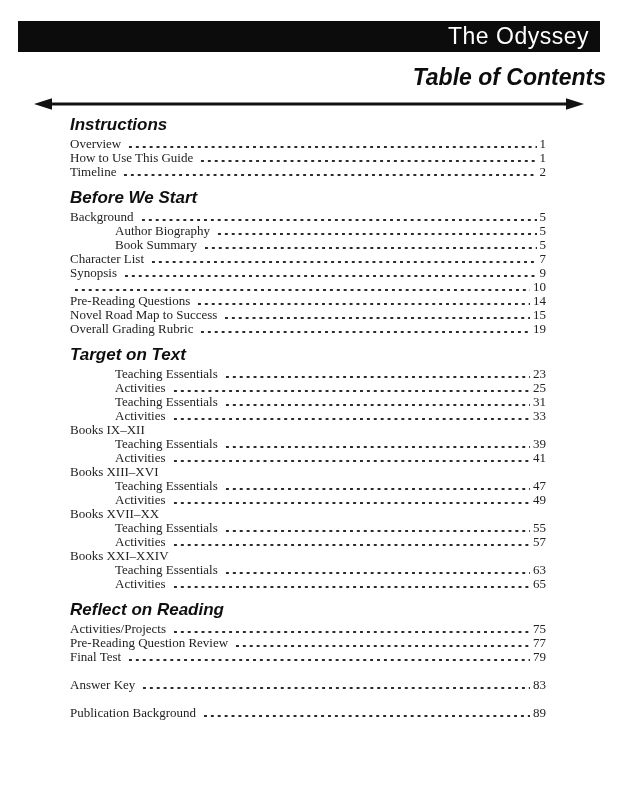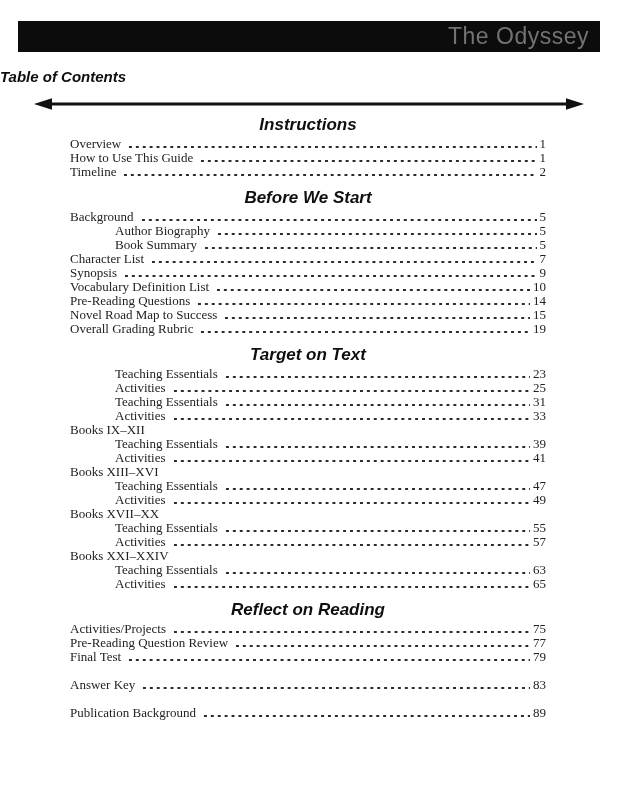--- a/index.html
+++ b/index.html
@@ -21,56 +21,56 @@
     background: #0c0c0c;
     display: flex;
     align-items: center;
     justify-content: flex-end;
     padding-right: 11px;
     box-sizing: border-box;
   }
   .banner-title {
     font-family: "Liberation Sans", "DejaVu Sans", sans-serif;
     font-size: 23px;
-    color: #737373;
+    color: #ffffff;
     letter-spacing: 0.5px;
     white-space: nowrap;
   }
   .toc-title {
     position: absolute;
     top: 63px;
     left: 0;
     width: 606px;
     margin: 0;
-    text-align: left;
+    text-align: right;
     font-family: "Liberation Sans", "DejaVu Sans", sans-serif;
     font-weight: bold;
     font-style: italic;
-    font-size: 15px;
+    font-size: 23px;
     line-height: 28px;
     color: #0d0d0d;
   }
   .arrow {
     position: absolute;
     top: 95px;
     left: 0;
   }
   .content {
     position: absolute;
     top: 112px;
     left: 70px;
     width: 476px;
   }
   .section-heading {
     font-family: "Liberation Sans", "DejaVu Sans", sans-serif;
     font-weight: bold;
     font-style: italic;
     font-size: 17px;
     line-height: 20px;
-    text-align: center;
+    text-align: left;
     color: #0f0f0f;
     margin: 9px 0 2px 0;
   }
   .section-heading:first-child { margin-top: 3px; }
   .row {
     display: flex;
     font-size: 13px;
     line-height: 14px;
     color: #222222;
   }
@@ -149,21 +149,20 @@
         <span class="label">Character List</span>
         <span class="dots"></span>
         <span class="pnum">7</span>
       </div>
       <div class="row">
         <span class="label">Synopsis</span>
         <span class="dots"></span>
         <span class="pnum">9</span>
       </div>
       <div class="row">
-        <span class="label">Vocabulary Definition List</span>
         <span class="dots"></span>
         <span class="pnum">10</span>
       </div>
       <div class="row">
         <span class="label">Pre-Reading Questions</span>
         <span class="dots"></span>
         <span class="pnum">14</span>
       </div>
       <div class="row">
         <span class="label">Novel Road Map to Success</span>

